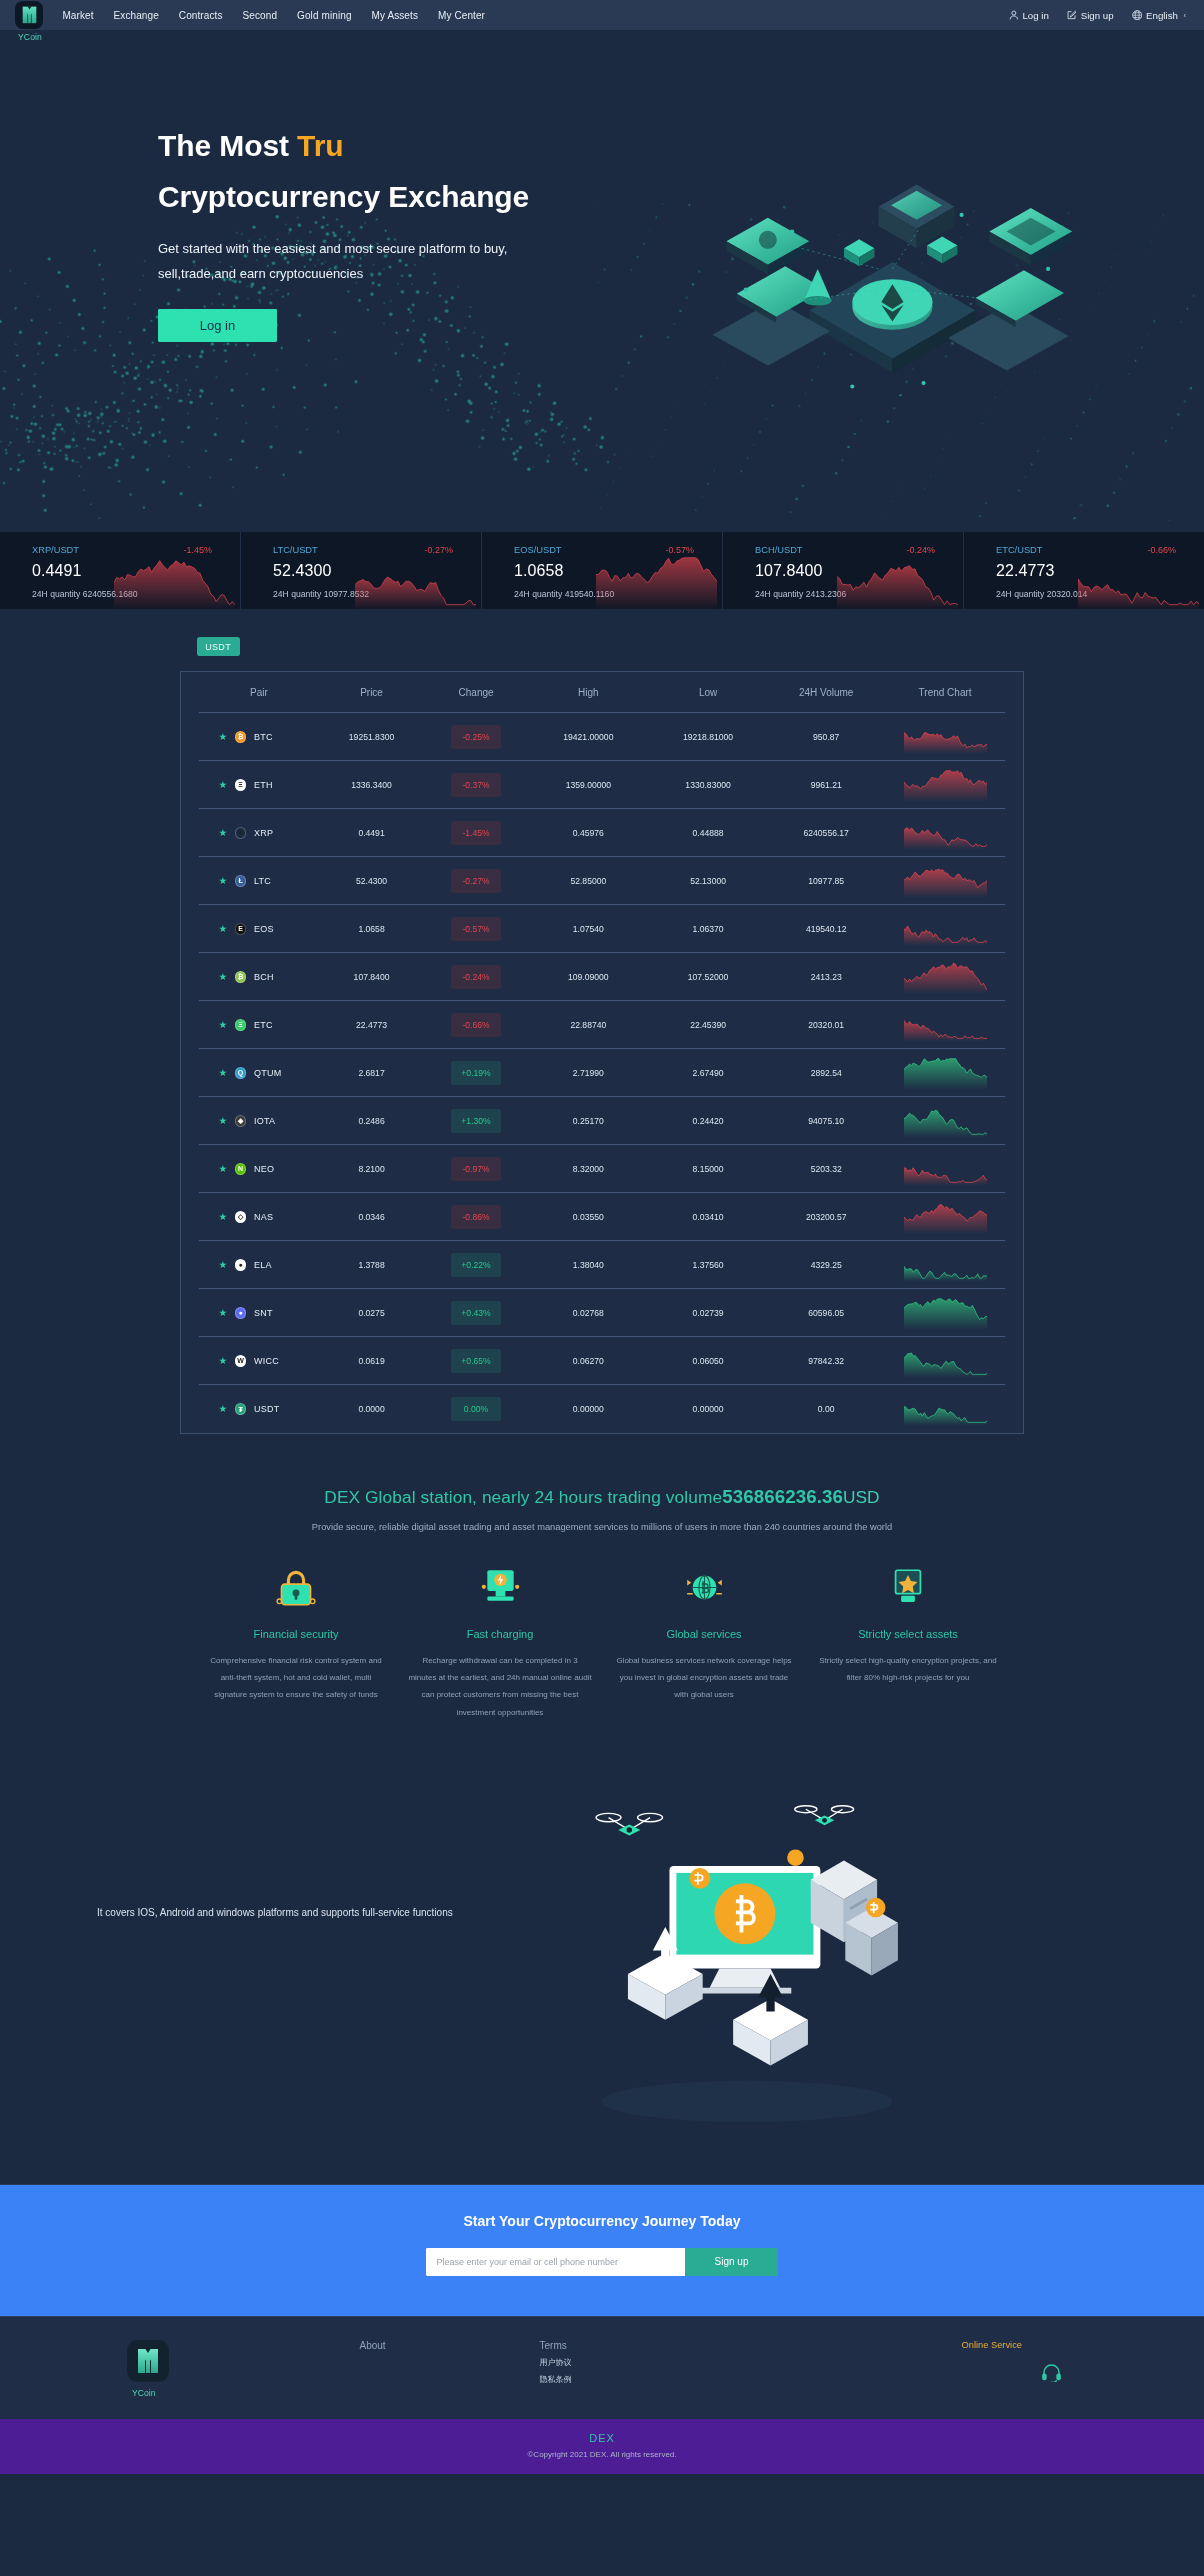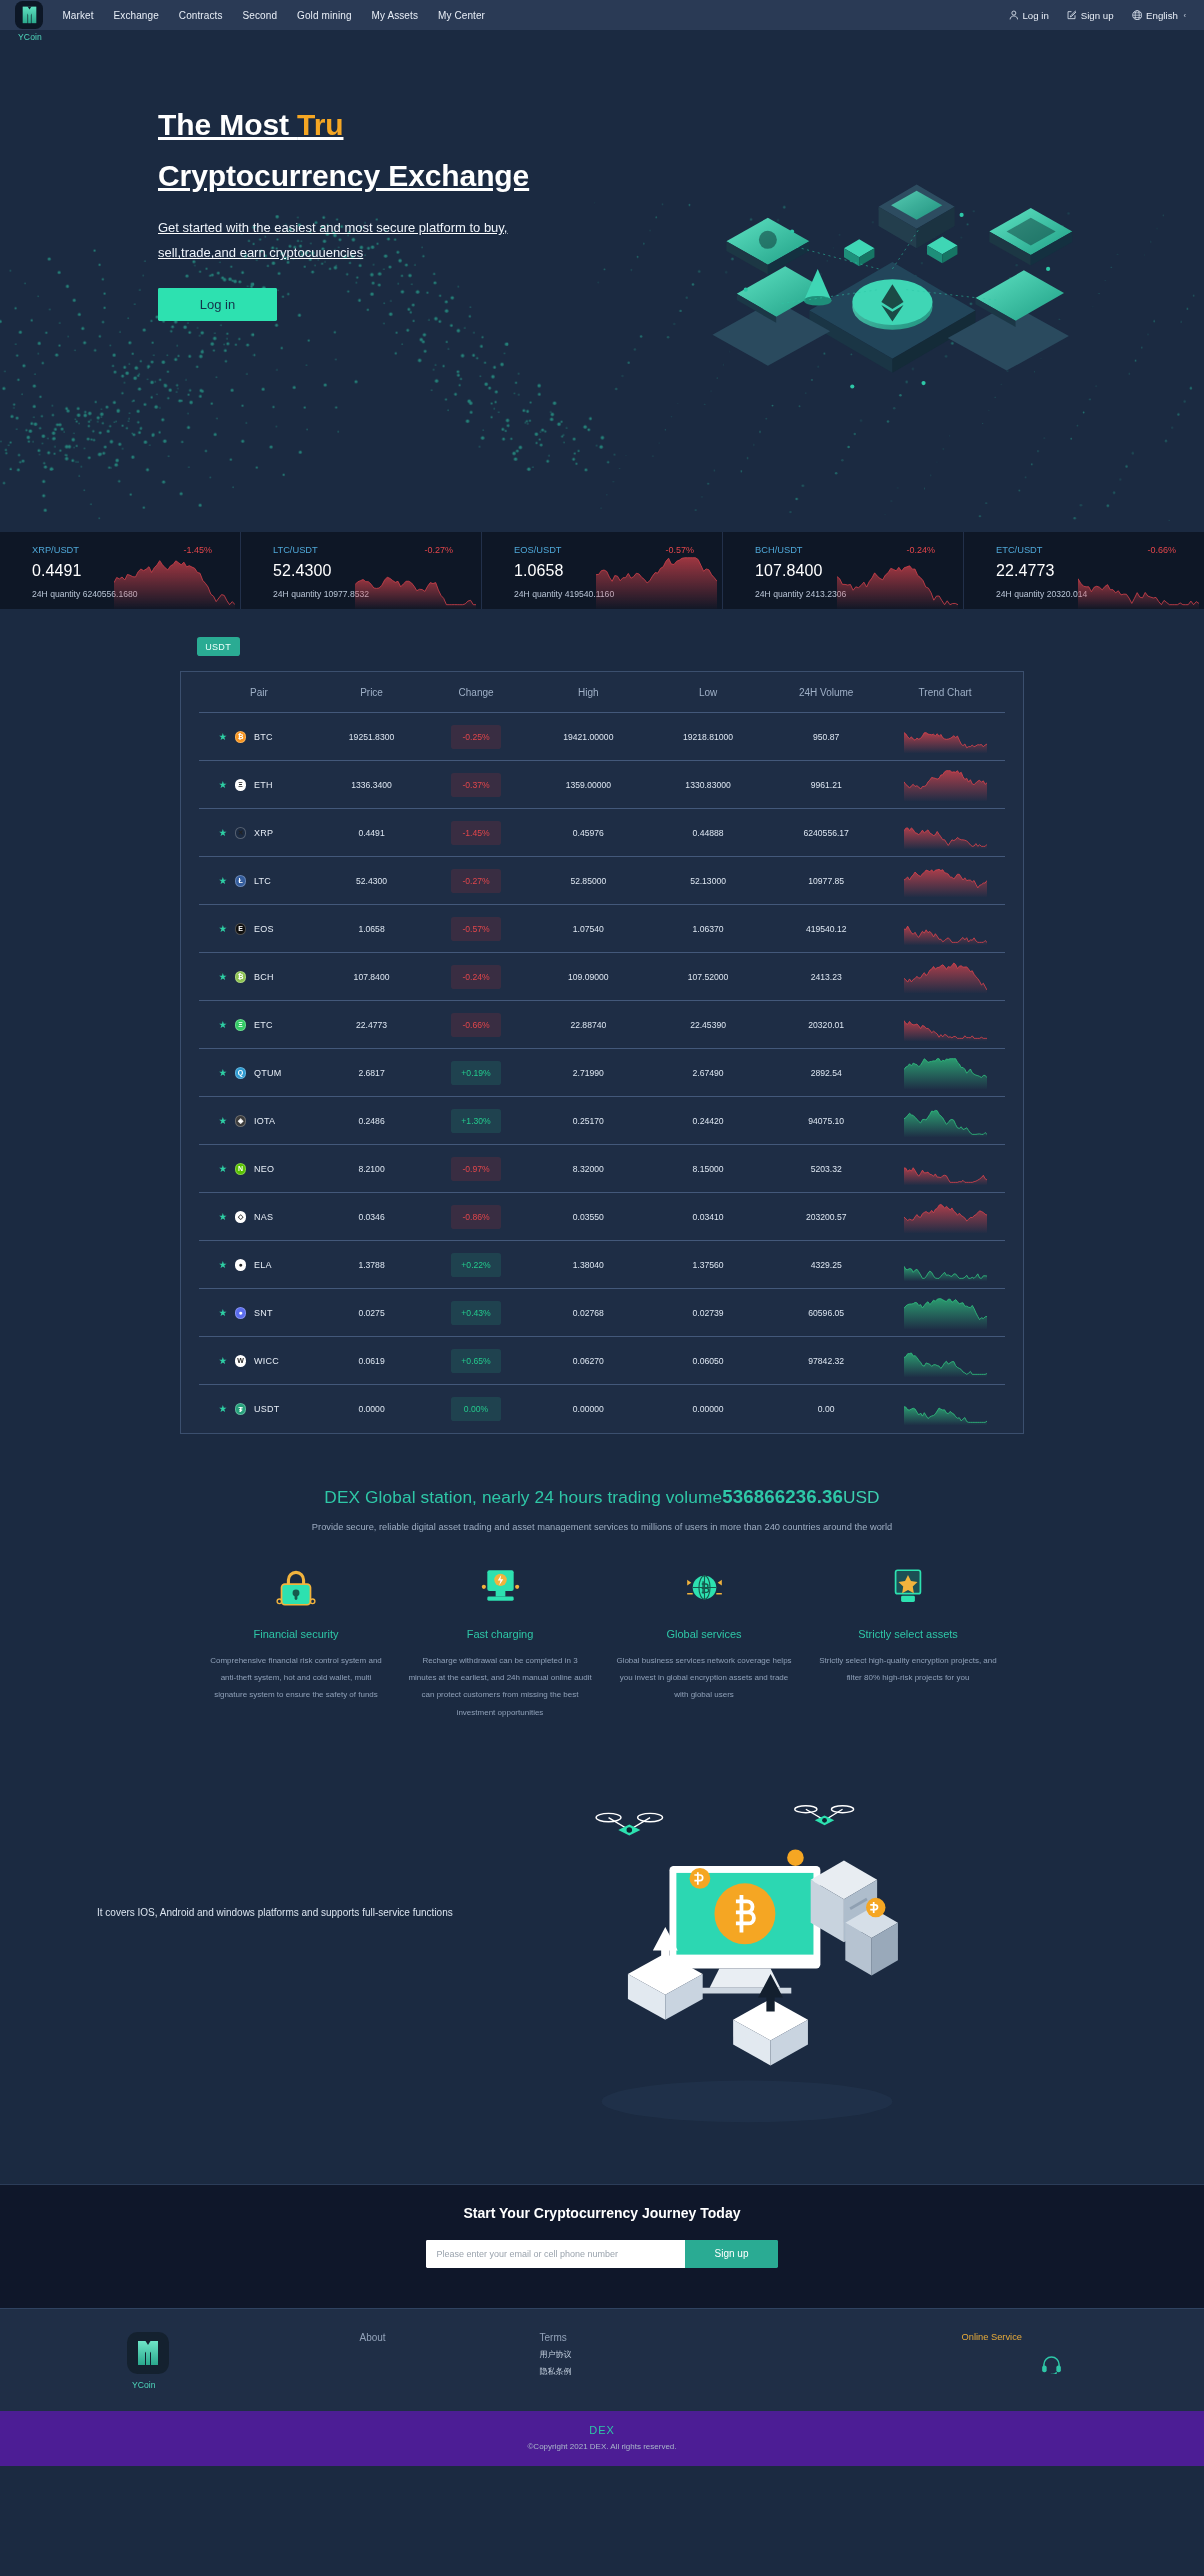--- a/index.html
+++ b/index.html
@@ -69,23 +69,22 @@
     height: 502px;
     background: #1b2a41;
     overflow: hidden;
   }
   .hero-dots { position: absolute; inset: 0; }
   .hero-inner {
     position: relative;
     width: 1204px;
     height: 100%;
     padding-left: 158px;
-    padding-top: 76px;
+    padding-top: 97px;
     z-index: 3;
-    text-decoration: underline;
   }
   .hero h1 {
     font-size: 30px;
     font-weight: bold;
     line-height: 1.25;
     letter-spacing: -0.1px;
   }
   .hero h1 .accent { color: #f5a623; }
   .hero h1 .line2 { display: block; margin-top: 13px; }
   .hero p.sub {
@@ -248,24 +247,24 @@
   .appsec-text h2 {
     font-size: 23px; font-weight: normal; line-height: 1.5; color: #fff;
   }
   .appsec-text p {
     margin-top: 19.4px; font-size: 10px; color: #dbe4ef; font-weight: 300;
   }
   .appsec-art { position: absolute; right: 180px; top: 7px; }
 
   
   .cta {
-    background: #0f172a;
+    background: #3b82f6;
     border-top: 0.7px solid #2c3d59;
     text-align: center;
-    padding: 20px 0 40px;
+    padding: 28px 0 40px;
   }
   .cta h3 { font-size: 14px; font-weight: bold; color: #fff; }
   .cta-form {
     margin-top: 18.7px;
     display: flex; justify-content: center; align-items: stretch;
   }
   .cta-form input {
     width: 259px; height: 28px;
     border: none; outline: none;
     padding: 0 10.4px;

